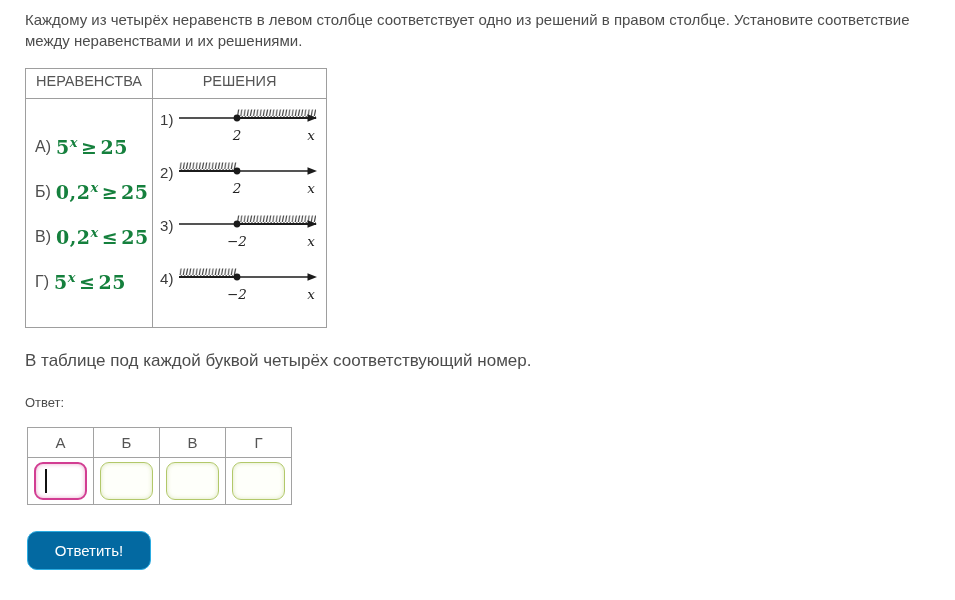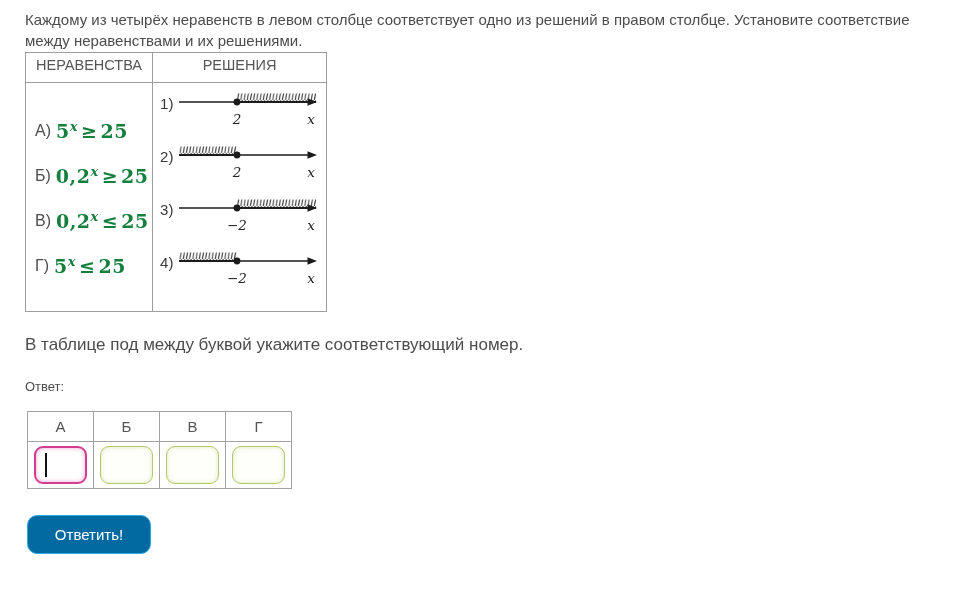--- a/index.html
+++ b/index.html
@@ -11,21 +11,21 @@
   .task-text {
     font-size: 15px;
     line-height: 1.42;
     color: #4c4c4c;
     max-width: 912px;
   }
 
   
   .match-table {
     border-collapse: collapse;
-    margin-top: 0;
+    margin-top: 16px;
     background: #fff;
   }
   .match-table th, .match-table td {
     border: 1px solid #9e9e9e;
     vertical-align: top;
   }
   .match-table th {
     font-size: 14.5px;
     font-weight: normal;
     color: #555;
@@ -256,21 +256,21 @@
                     <text x="132" y="33" text-anchor="middle" fill="#222" font-family="DejaVu Serif, serif" font-style="italic" font-size="13.5">x</text>
                   </svg>
                 </span>
           </div>
         </div>
       </td>
     </tr>
   </tbody>
     </table>
 
-  <p class="hint-text">В таблице под между буквой укажите соответствующий номер.</p>
+  <p class="hint-text">В таблице под каждой буквой четырёх соответствующий номер.</p>
 
   <p class="answer-label">Ответ:</p>
 
   <table class="answer-table">
     <tbody>
         <tr>
       <th>А</th>
       <th>Б</th>
       <th>В</th>
       <th>Г</th>

